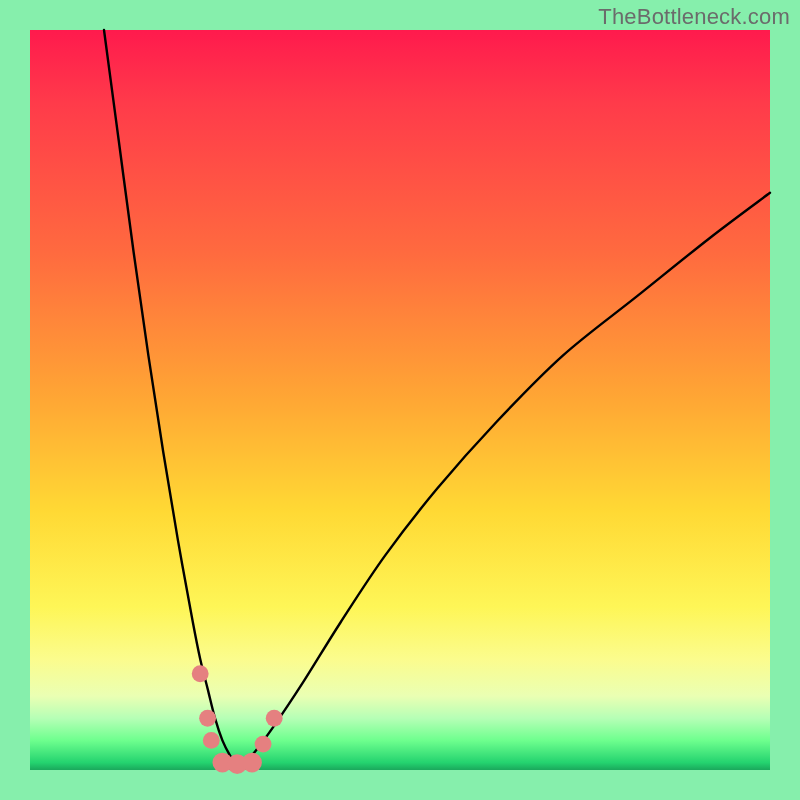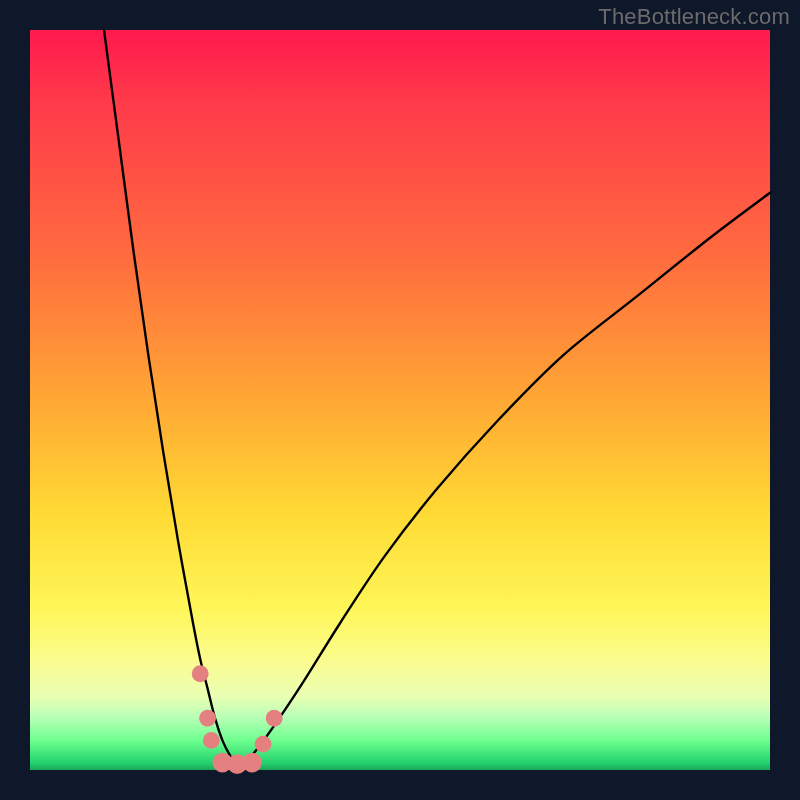--- a/index.html
+++ b/index.html
@@ -8,21 +8,21 @@
     width: 800px;
     height: 800px;
     background: #000;
     overflow: hidden;
     font-family: Arial, Helvetica, sans-serif;
   }
   .frame {
     position: relative;
     width: 800px;
     height: 800px;
-    background: #0f172a;
+    background: #86efac;
   }
   .plot-area {
     position: absolute;
     left: 30px;
     top: 30px;
     width: 740px;
     height: 740px;
     
     background: linear-gradient(to bottom,
       #ff1a4d 0%,

